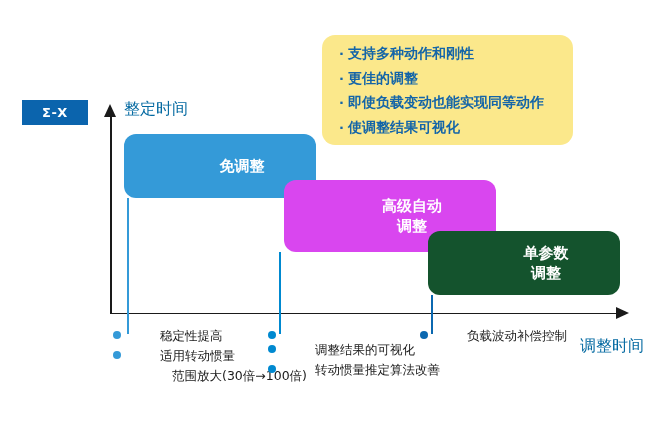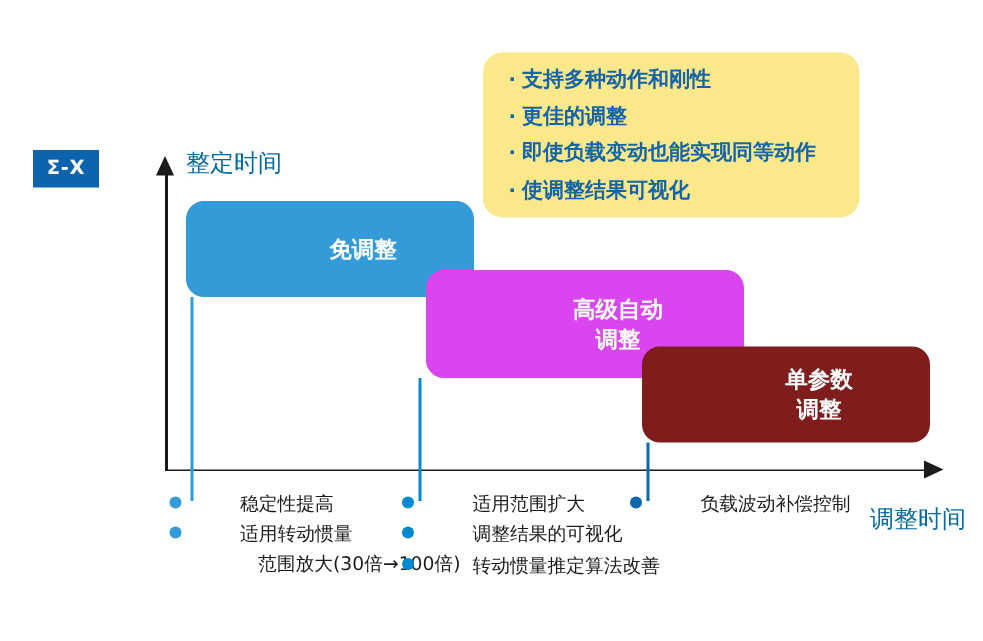--- a/index.html
+++ b/index.html
@@ -16,21 +16,21 @@
     height: 427px;
     background: #ffffff;
     overflow: hidden;
   }
 
   
   .badge {
     position: absolute;
     left: 22px;
     top: 100px;
-    width: 44px;
+    width: 66px;
     height: 25px;
     background: #0b64ad;
     color: #ffffff;
     font-size: 13px;
     font-weight: bold;
     letter-spacing: 0.5px;
     display: flex;
     align-items: center;
     justify-content: center;
   }
@@ -89,21 +89,21 @@
     line-height: 1.35;
     text-align: center;
     display: flex;
     align-items: center;
     justify-content: center;
     white-space: pre-line;
     padding-left: 44px;
   }
   .step-box.s1 { left: 124px; top: 134px; width: 148px; height: 64px; background: #349ad8; }
   .step-box.s2 { left: 284px; top: 180px; width: 168px; height: 72px; background: #d946ef; }
-  .step-box.s3 { left: 428px; top: 231px; width: 148px; height: 64px; background: #7f1d1d; }
+  .step-box.s3 { left: 428px; top: 231px; width: 148px; height: 64px; background: #14532d; }
 
   
   .connector {
     position: absolute;
     width: 2.4px;
   }
   .connector.c1 { left: 126.5px; top: 198px; height: 136px; background: #349ad8; }
   .connector.c2 { left: 278.5px; top: 252px; height: 82px;  background: #0089d0; }
   .connector.c3 { left: 430.5px; top: 295px; height: 39px;  background: #0b68b0; }
 
@@ -228,23 +228,20 @@
       <span class="bullet-text">
         <span>适用转动惯量</span>
         <span class="cont">范围放大(30倍→100倍)</span>
       </span>
     </div>
   </div>
 
   <div class="bullet-group g2">
     <div class="bullet-row">
       <span class="dot"></span>
-      <span class="bullet-text">
-        <span>适用范围扩大</span>
-      </span>
     </div>
     <div class="bullet-row">
       <span class="dot"></span>
       <span class="bullet-text">
         <span>调整结果的可视化</span>
       </span>
     </div>
     <div class="bullet-row">
       <span class="dot"></span>
       <span class="bullet-text">

